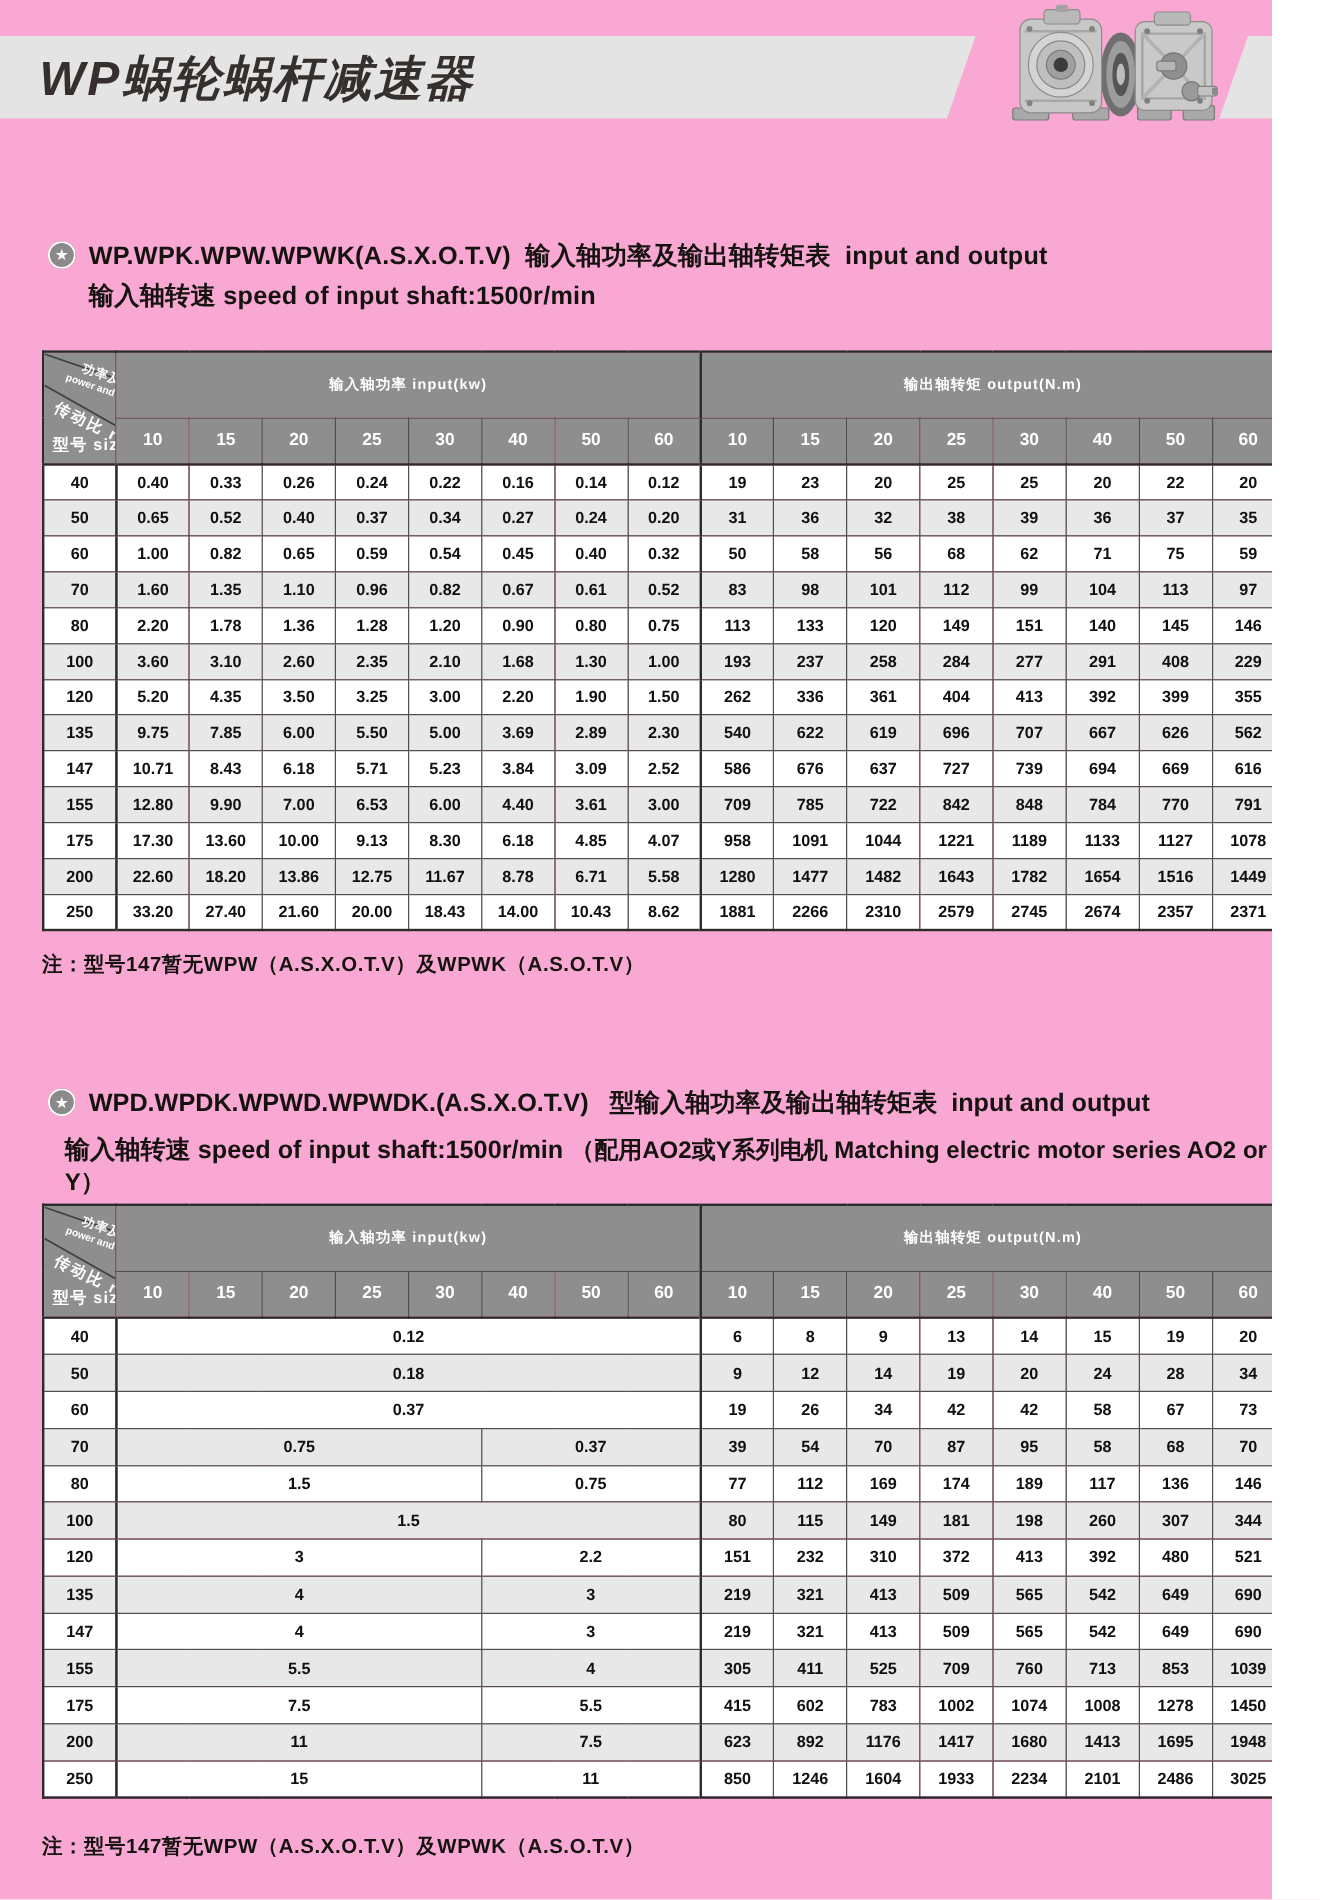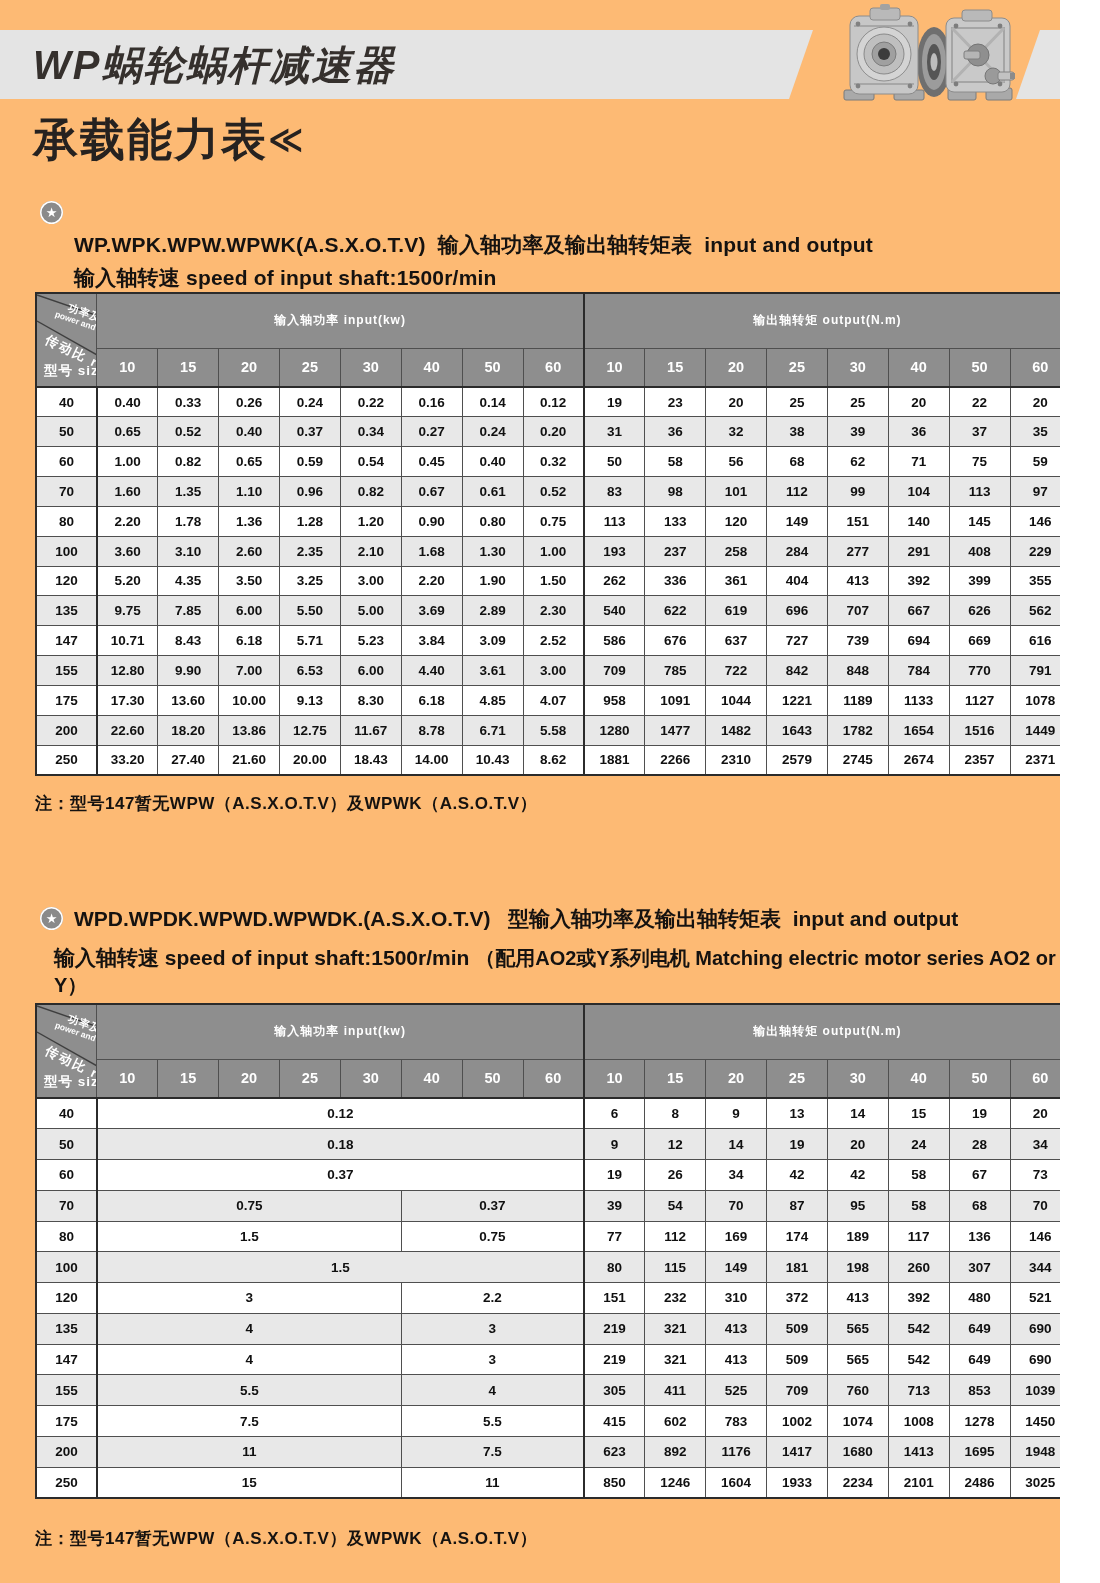--- a/index.html
+++ b/index.html
@@ -1,36 +1,36 @@
 <!DOCTYPE html>
 <html><head>
 <meta charset="utf-8">
 <style>
   * { margin: 0; padding: 0; box-sizing: border-box; }
   html, body { background: #ffffff; }
   body { font-family: "Liberation Sans", "DejaVu Sans", sans-serif; }
-  .sheet { position: relative; width: 1060px; height: 1583px; background: #fdba74; overflow: hidden; }
+  .sheet { position: relative; width: 1060px; height: 1583px; background: #f9a8d4; overflow: hidden; }
 
   
   .band-main, .band-right { position: absolute; top: 30px; left: 0; width: 1100px; height: 69px; background: #e4e4e4; }
   .band-main { clip-path: polygon(0 0, 813px 0, 789px 69px, 0 69px); }
   .band-right { clip-path: polygon(1040px 0, 1100px 0, 1100px 69px, 1016px 69px); }
   .banner-title { position: absolute; left: 33px; top: 38px; font-size: 40px; font-weight: 800; font-style: italic;
                   color: #35302d; letter-spacing: 2px; white-space: pre; }
   .gears { position: absolute; left: 830px; top: 2px; }
 
   
   .page-title { position: absolute; left: 33px; top: 110px; font-size: 45px; font-weight: 900; color: #262220; letter-spacing: 2px; }
   .page-title .mark { font-size: 34px; font-weight: 600; vertical-align: 4px; letter-spacing: 0; }
   .page-subtitle { position: absolute; left: 35px; top: 160px; font-size: 29px; font-weight: 500; color: #2a2724; letter-spacing: 0.5px; }
 
   .star { position: absolute; width: 23px; height: 23px; border-radius: 50%; background: #8a8a8a;
           box-shadow: inset 0 0 0 1.5px #ffffff; color: #fff; display: flex; align-items: center; justify-content: center;
           font-size: 13px; line-height: 1; }
-  .h1 { position: absolute; font-size: 21px; font-weight: 800; color: #151210; white-space: pre-wrap; letter-spacing: 0.2px; margin-top: 32px; }
+  .h1 { position: absolute; font-size: 21px; font-weight: 800; color: #151210; white-space: pre-wrap; letter-spacing: 0.2px; }
   .h2 { position: absolute; font-size: 21px; font-weight: 800; color: #151210; white-space: pre-wrap; }
   .h2 .extra { font-size: 20px; }
   .note { position: absolute; font-size: 17px; font-weight: 800; color: #151210; letter-spacing: 0.5px; }
 
   
   table.cap { position: absolute; left: 35px; width: 1037px; border-collapse: collapse; table-layout: fixed;
               border: 2px solid #2b2b2b; }
   table.cap col.c-size { width: 113px; }
   table.cap th, table.cap td { border: 1px solid #4f4f4f; text-align: center; vertical-align: middle; overflow: hidden; }
   table.cap thead th { background: #8e8e8e; color: #ffffff; }
@@ -104,21 +104,20 @@
       <circle cx="126" cy="82" r="2.4" fill="#7d7d7d"></circle>
       <circle cx="170" cy="82" r="2.4" fill="#7d7d7d"></circle>
       <g>
         <circle cx="163" cy="74" r="8" fill="#9a9a9a" stroke="#767676"></circle>
         <rect x="168" y="70" width="16" height="8" rx="2" fill="#c2c2c2" stroke="#828282"></rect>
         <rect x="180" y="71" width="5" height="6" fill="#8b8b8b"></rect>
       </g>
     </g>
   </svg>
 
-  <div class="page-title"><span>承载能力表</span><span class="mark">≪</span></div>
 
   <div class="star" style="left:40px; top:201px;">★</div>
   <div class="h1" style="left:74px; top:199px;">WP.WPK.WPW.WPWK(A.S.X.O.T.V)  输入轴功率及输出轴转矩表  input and output</div>
   <div class="h1" style="left:74px; top:232px;">输入轴转速 speed of input shaft:1500r/min</div>
 
   <table class="cap t1" style="top:292px;">
     <colgroup>
       <col class="c-size">
         <col>
         <col>

